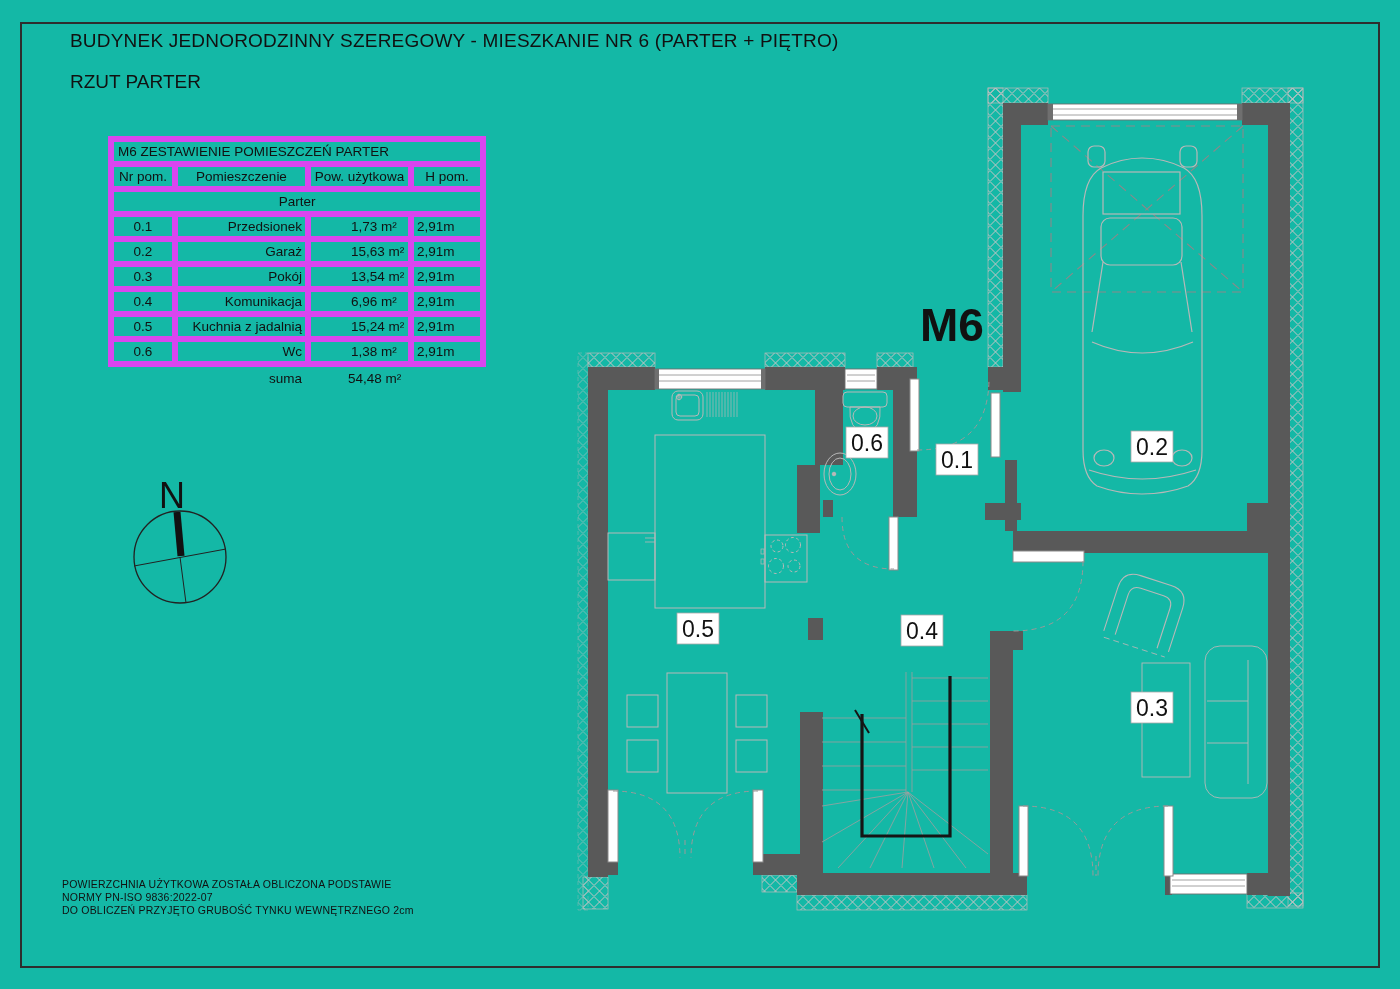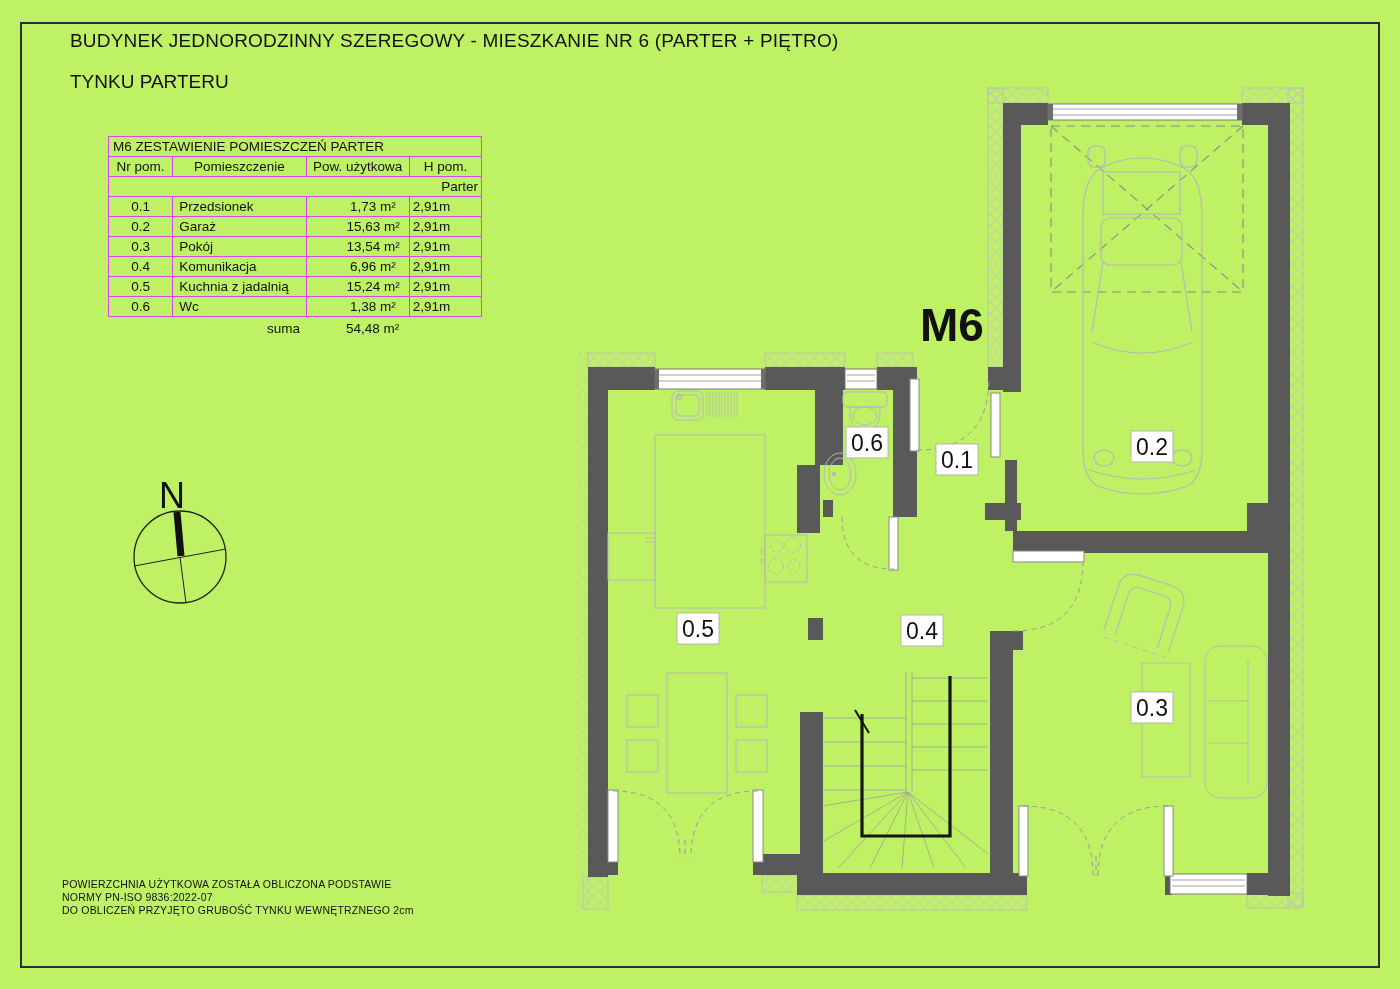--- a/index.html
+++ b/index.html
@@ -1,50 +1,50 @@
 <!DOCTYPE html>
 <html><head>
 <meta charset="utf-8">
 <style>
   html,body{margin:0;padding:0;background:#fff;}
-  #stage{position:relative;width:1400px;height:989px;background:#bef264;overflow:hidden;
+  #stage{position:relative;width:1400px;height:989px;background:#14b8a6;overflow:hidden;
          font-family:"Liberation Sans", sans-serif;color:#111;}
   .abs{position:absolute;}
   #page-frame{left:20px;top:22px;width:1356px;height:942px;border:2px solid #2e2e2e;}
   #title-block{left:70px;top:30px;}
   #title-line1{font-size:19px;letter-spacing:.2px;white-space:nowrap;}
   #title-line2{font-size:19px;margin-top:19px;}
   
   #room-table-wrap{left:108px;top:136px;width:374px;font-size:13.5px;}
   table.room-table{border-collapse:collapse;width:100%;table-layout:fixed;}
-  .room-table td,.room-table th{border:1px solid #d946ef;height:19px;padding:0 3px;
+  .room-table td,.room-table th{border:6px solid #d946ef;height:19px;padding:0 3px;
       font-weight:400;white-space:nowrap;overflow:hidden;}
   .room-table .title-cell{padding-left:4px;text-align:left;}
   .room-table th{}
-  .room-table .section-cell{text-align:right;}
+  .room-table .section-cell{text-align:center;}
   .room-table .c-nr{text-align:center;}
-  .room-table .c-name{text-align:left;padding-left:6px;}
+  .room-table .c-name{text-align:right;padding-left:6px;}
   .room-table .c-area{text-align:right;padding-right:13px;padding-left:40px;}
   .room-table .c-h{text-align:left;}
   .room-table tfoot td{border:none;height:23px;margin-top:32px;}
   .room-table .sum-label{text-align:right;padding-right:6px;}
   
   #footnote{left:40px;top:878px;font-size:10.5px;line-height:13px;letter-spacing:.2px;margin-left:22px;}
   svg text{font-family:"Liberation Sans", sans-serif;}
 </style>
 </head>
 <body>
 
 <div id="stage">
 
   <div class="abs" id="page-frame"></div>
 
   <div class="abs" id="title-block">
     <div id="title-line1">BUDYNEK JEDNORODZINNY SZEREGOWY - MIESZKANIE NR 6 (PARTER + PIĘTRO)</div>
-    <div id="title-line2">TYNKU PARTERU</div>
+    <div id="title-line2">RZUT PARTER</div>
   </div>
 
   <div class="abs" id="room-table-wrap">
     <table class="room-table">
       <colgroup>
           <col style="width:64px">
           <col style="width:133px">
           <col style="width:103px">
           <col style="width:72px">
         </colgroup>

